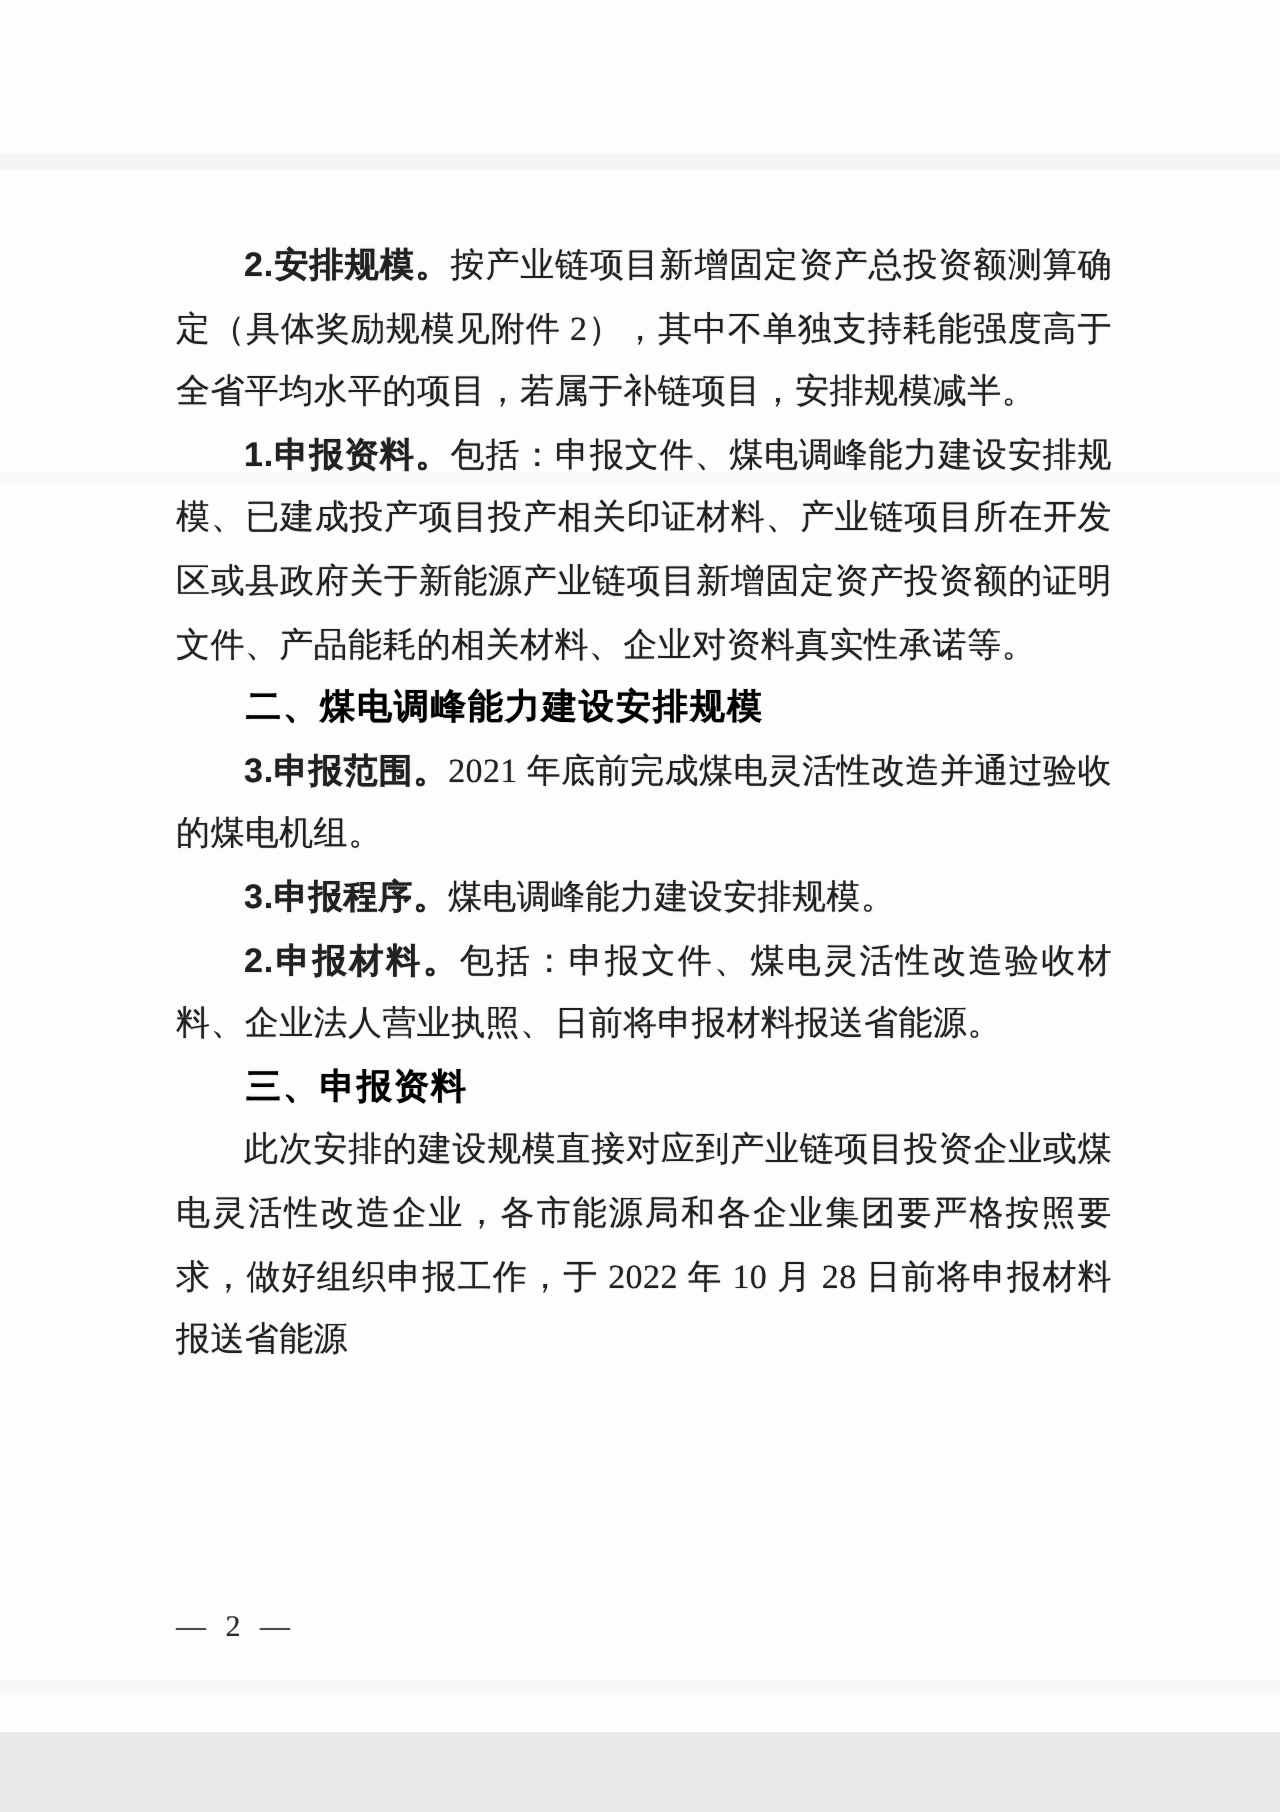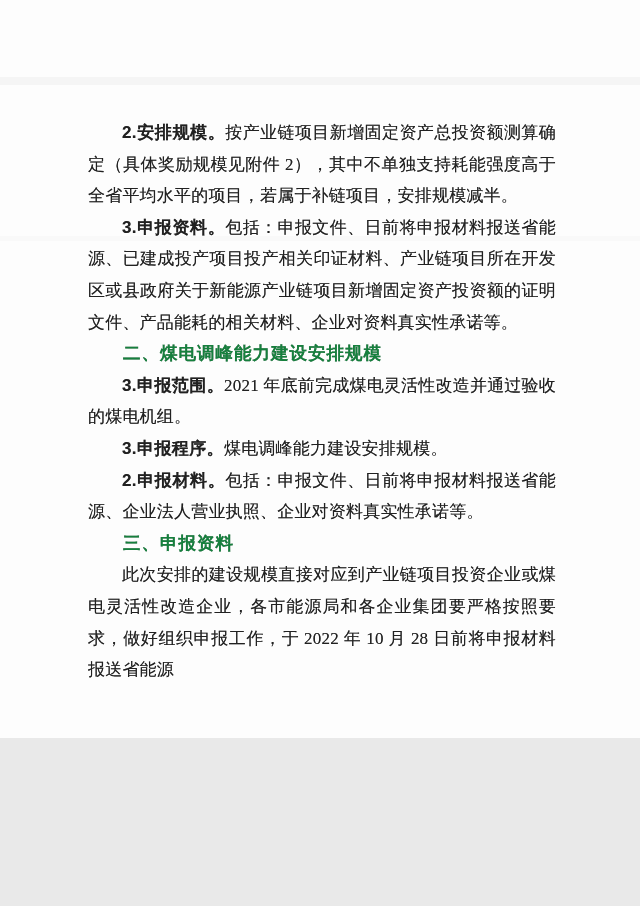--- a/index.html
+++ b/index.html
@@ -3,21 +3,21 @@
 <meta charset="utf-8">
 <style>
   html, body { margin: 0; padding: 0; }
   body {
     background: #e9e9e9;
     font-family: "Liberation Serif", "DejaVu Serif", serif;
   }
   .page {
     position: relative;
     width: 640px;
-    height: 738px;
+    height: 866px;
     background: #fdfdfd;
     overflow: hidden;
     margin: 0 auto;
   }
   
   .scan-band {
     position: absolute;
     left: 0;
     width: 640px;
     pointer-events: none;
@@ -48,21 +48,21 @@
     font-family: "Liberation Sans", "DejaVu Sans", sans-serif;
     font-weight: 700;
     letter-spacing: 0.4px;
   }
   .heading {
     margin: 0;
     font-family: "Liberation Sans", "DejaVu Sans", sans-serif;
     font-weight: 700;
     font-size: 17.5px;
     line-height: 31.6px;
-    color: #15803d;
+    color: #000000;
     text-indent: 2em;
     letter-spacing: 1px;
     text-shadow: 0 0 0.6px rgba(27,27,27,0.5);
   }
   .page-number {
     position: absolute;
     left: 88px;
     top: 804px;
     font-size: 15px;
     line-height: 20px;
@@ -79,30 +79,30 @@
   <div class="scan-band band-1"></div>
   <div class="scan-band band-2"></div>
   <div class="scan-band band-3"></div>
   <div class="scan-band band-4"></div>
 
   <div class="content">
 
     <p class="para"><span class="run-in-label">2.安排规模。</span><span>按产业链项目新增固定资产总投资额测算确定（具体奖励规模见附件 2），其中不单独支持耗能强度高于全省平均水平的项目，若属于补链项目，安排规模减半。</span></p>
 
 
-    <p class="para"><span class="run-in-label">3.申报资料。</span><span>包括：申报文件、日前将申报材料报送省能源、已建成投产项目投产相关印证材料、产业链项目所在开发区或县政府关于新能源产业链项目新增固定资产投资额的证明文件、产品能耗的相关材料、企业对资料真实性承诺等。</span></p>
+    <p class="para"><span class="run-in-label">1.申报资料。</span><span>包括：申报文件、煤电调峰能力建设安排规模、已建成投产项目投产相关印证材料、产业链项目所在开发区或县政府关于新能源产业链项目新增固定资产投资额的证明文件、产品能耗的相关材料、企业对资料真实性承诺等。</span></p>
 
     <p class="heading">二、煤电调峰能力建设安排规模</p>
 
     <p class="para"><span class="run-in-label">3.申报范围。</span><span>2021 年底前完成煤电灵活性改造并通过验收的煤电机组。</span></p>
 
 
     <p class="para"><span class="run-in-label">3.申报程序。</span><span>煤电调峰能力建设安排规模。</span></p>
 
-    <p class="para"><span class="run-in-label">2.申报材料。</span><span>包括：申报文件、日前将申报材料报送省能源、企业法人营业执照、企业对资料真实性承诺等。</span></p>
+    <p class="para"><span class="run-in-label">2.申报材料。</span><span>包括：申报文件、煤电灵活性改造验收材料、企业法人营业执照、日前将申报材料报送省能源。</span></p>
 
     <p class="heading">三、申报资料</p>
 
     <p class="para"><span class="run-in-label"></span><span>此次安排的建设规模直接对应到产业链项目投资企业或煤电灵活性改造企业，各市能源局和各企业集团要严格按照要求，做好组织申报工作，于 2022 年 10 月 28 日前将申报材料报送省能源</span></p>
 
   </div>
 
   <div class="page-number">— 2 —</div>
 
 </div>

